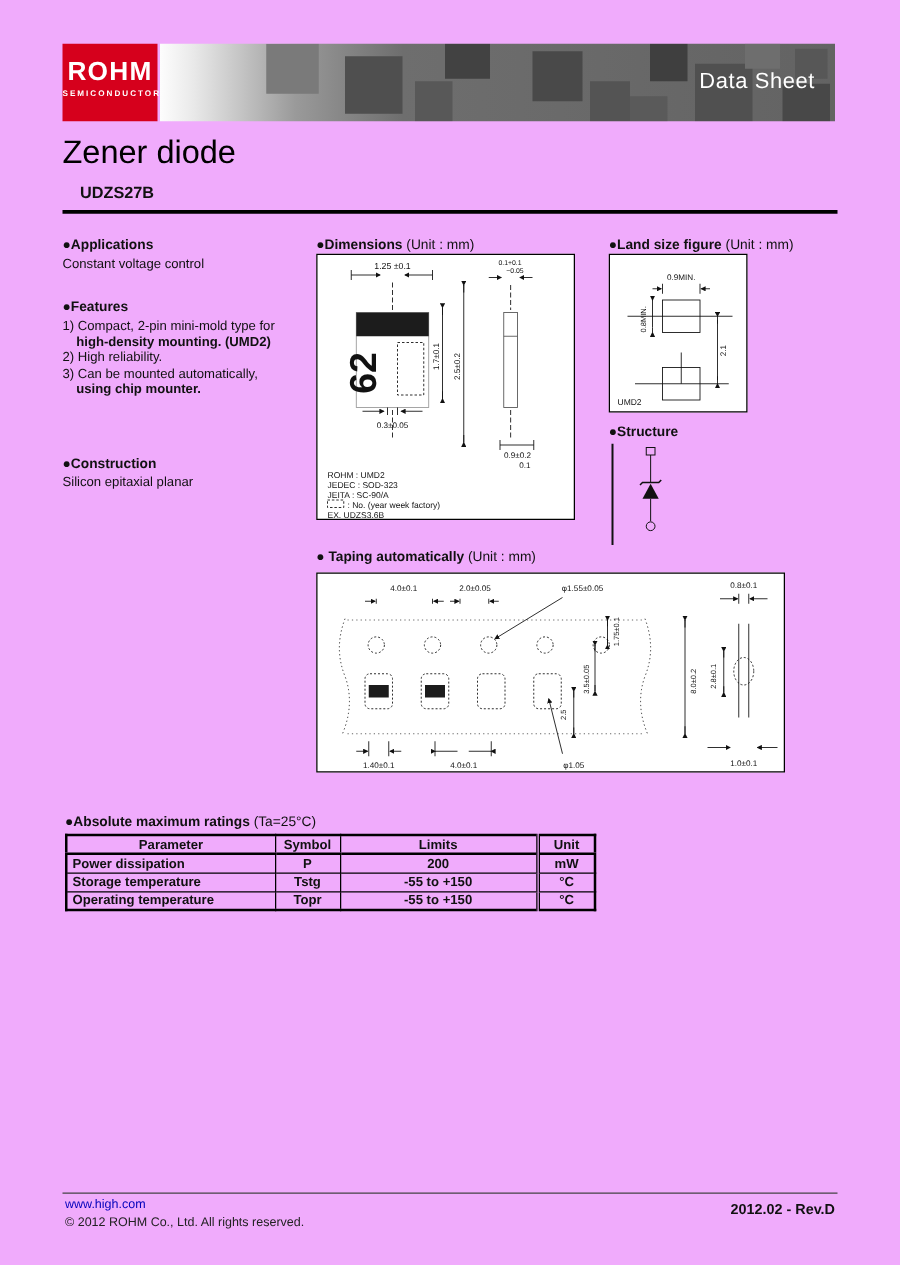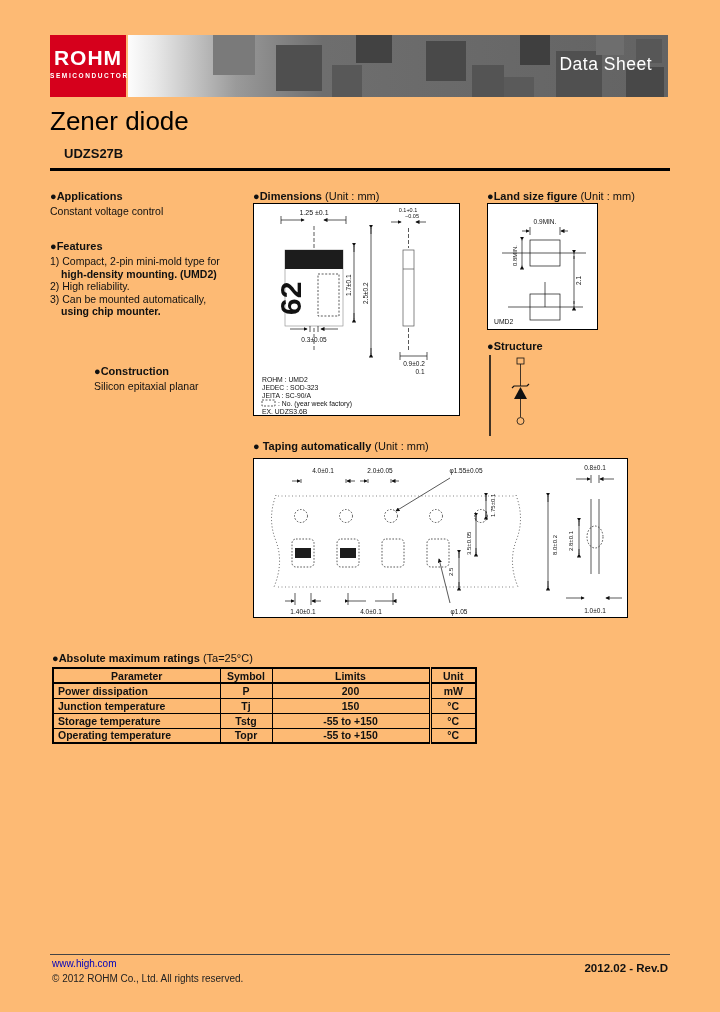--- a/index.html
+++ b/index.html
@@ -1,39 +1,39 @@
 <!DOCTYPE html>
 <html><head>
 <meta charset="utf-8">
 <style>
   * { margin:0; padding:0; box-sizing:border-box; }
   html,body { background:#f3f4f6; }
   body { font-family:"Liberation Sans", sans-serif; color:#111; }
-  .page { position:relative; width:720px; height:1012px; background:#fdba74; margin:0 auto; overflow:hidden; }
+  .page { position:relative; width:720px; height:1012px; background:#f0abfc; margin:0 auto; overflow:hidden; }
 
   
   .logo { position:absolute; left:50px; top:35px; width:76px; height:62px; background:#d6001c; color:#fff; text-align:center; }
   .logo .big { font-size:21px; font-weight:bold; letter-spacing:1px; margin-top:11px; }
   .logo .small { font-size:6.5px; font-weight:bold; letter-spacing:1.6px; margin-top:2px; }
   .banner { position:absolute; left:128px; top:35px; width:540px; height:62px; overflow:hidden;
             background:linear-gradient(to right,#fdfdfd 0%,#e9e9e9 5%,#9a9a9a 20%,#6e6e6e 36%,#636363 100%); }
   .banner .blk { position:absolute; }
   .banner .ds { position:absolute; right:16px; top:19px; color:#fff; font-size:17.5px; letter-spacing:0.5px; }
 
   .doc-title { position:absolute; left:50px; top:106px; font-size:26px; color:#000; }
   .part-no  { position:absolute; left:64px; top:146px; font-size:13px; font-weight:bold; }
   .title-rule { position:absolute; left:50px; top:168px; width:620px; height:3px; background:#000; }
 
   
   .sec-h { font-weight:bold; font-size:11px; }
   .sec-b { font-size:10.5px; line-height:12.5px; }
   .apps { position:absolute; left:50px; top:190px; width:205px; }
   .feats { position:absolute; left:50px; top:240px; width:210px; }
   .feats .indent { padding-left:11px;font-weight:bold; }
-  .constr { position:absolute; left:50px; top:365px; width:205px;margin-left:44px; }
+  .constr { position:absolute; left:50px; top:365px; width:205px; }
   .sec-gap { height:3px; }
 
   
   .fig-h { position:absolute; font-size:11px; }
   .fig-h b { font-weight:bold; }
   .fig-box { position:absolute; border:1px solid #000; background:#fff; }
 
   svg text { font-family:"Liberation Sans", sans-serif; fill:#111; stroke:none; }
 
   
@@ -318,26 +318,20 @@
       <th class="lim">Limits</th>
       <th class="unit">Unit</th>
     </tr>
     <tr>
       <td>Power dissipation</td>
       <td class="c">P</td>
       <td class="c">200</td>
       <td class="unit">mW</td>
     </tr>
     <tr>
-      <td>Junction temperature</td>
-      <td class="c">Tj</td>
-      <td class="c">150</td>
-      <td class="unit">°C</td>
-    </tr>
-    <tr>
       <td>Storage temperature</td>
       <td class="c">Tstg</td>
       <td class="c">-55 to +150</td>
       <td class="unit">°C</td>
     </tr>
     <tr>
       <td>Operating temperature</td>
       <td class="c">Topr</td>
       <td class="c">-55 to +150</td>
       <td class="unit">°C</td>

